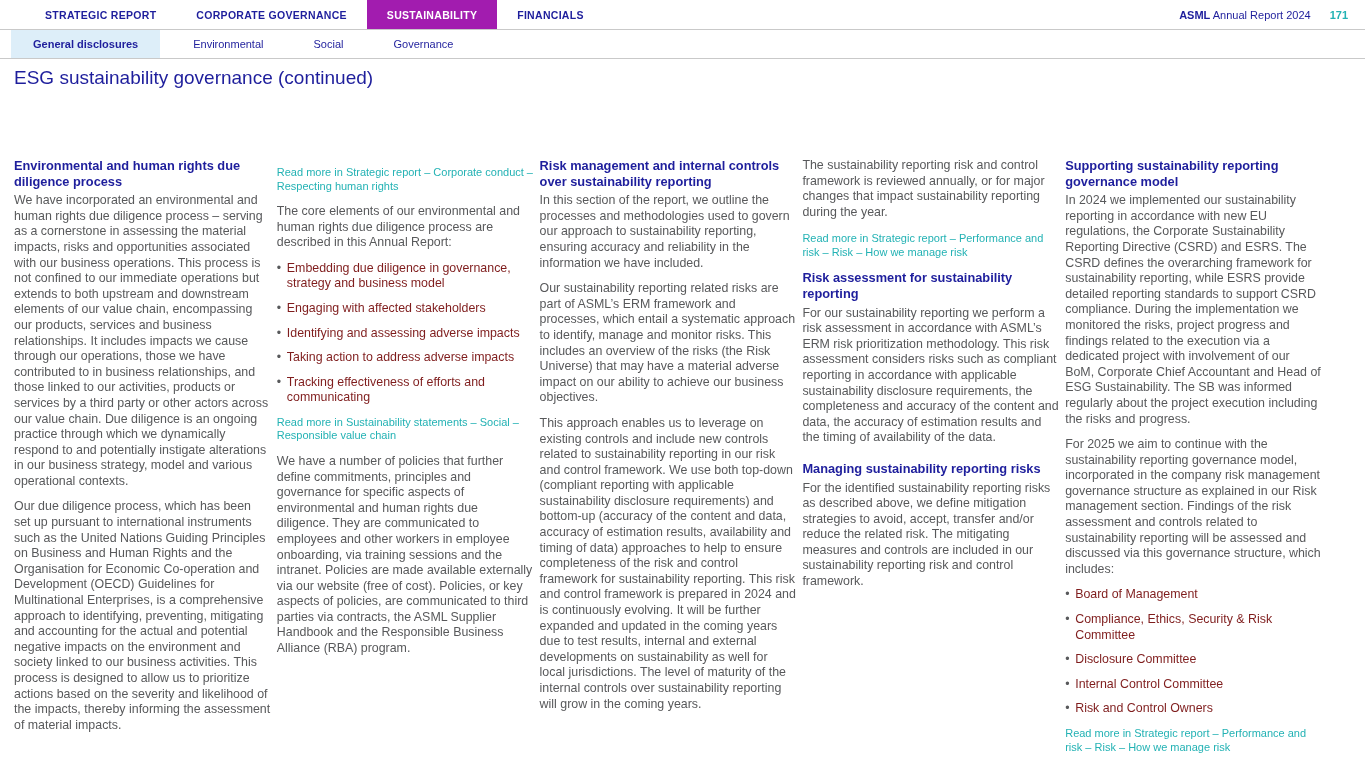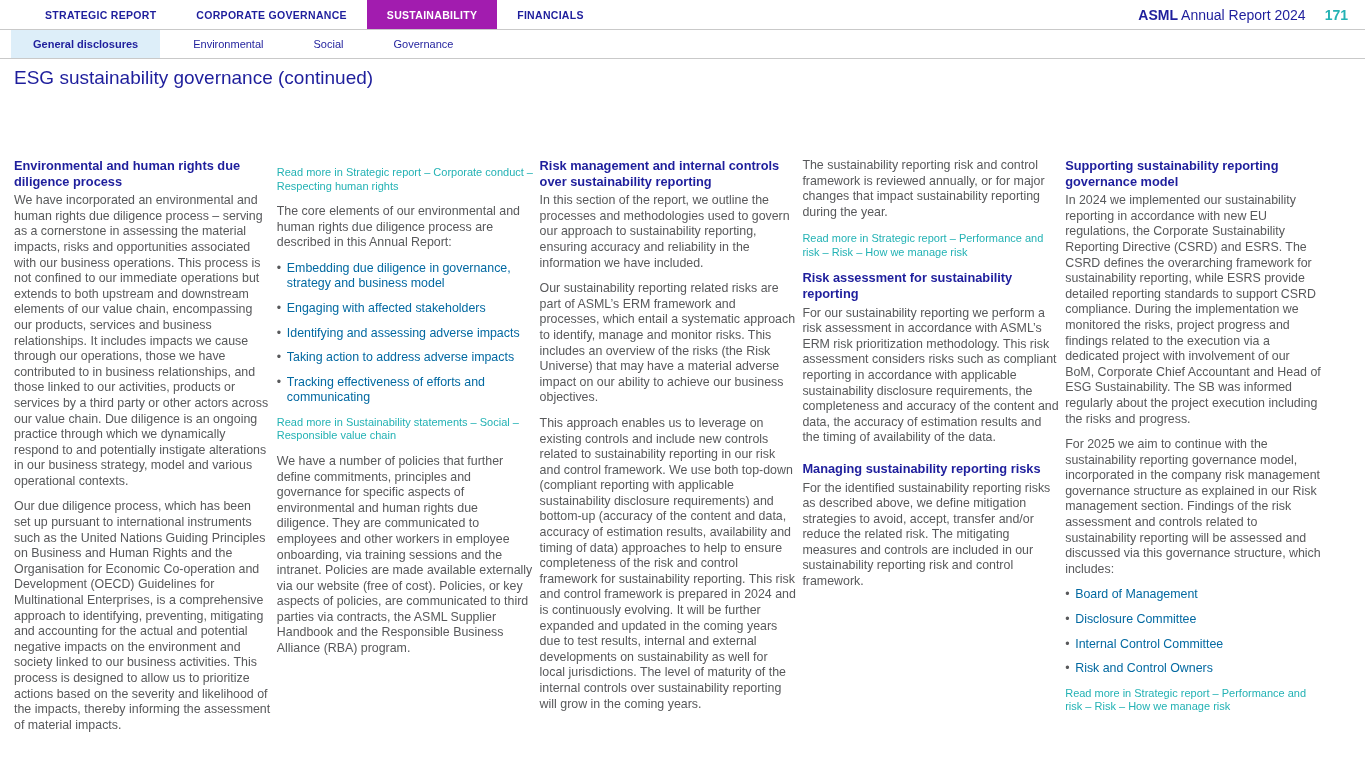--- a/index.html
+++ b/index.html
@@ -16,21 +16,21 @@
     border-bottom: 1px solid #c9c9c9; padding-left: 25px;
   }
   .nav-item {
     display: flex; align-items: center; padding: 0 20px;
     font-size: 10.5px; font-weight: bold; letter-spacing: 0.3px;
     color: #1e1e9c; cursor: pointer; white-space: nowrap;
   }
   .nav-item.active { background: #a21caf; color: #ffffff; }
   .topnav-right {
     margin-left: auto; display: flex; align-items: center;
-    padding-right: 17px; gap: 19px; font-size: 14px; color: #1e1e9c;
+    padding-right: 17px; gap: 19px; font-size: 11px; color: #1e1e9c;
     white-space: nowrap;
   }
   .brand b { font-weight: bold; }
   .pagenum { color: #23b2b4; font-weight: bold; }
   
   .subnav {
     display: flex; align-items: stretch; height: 29px;
     border-bottom: 1px solid #c9c9c9; padding-left: 11px; gap: 16px;
   }
   .subnav-item {
@@ -59,21 +59,21 @@
   .col .col-heading + p { margin-top: 0; }
   .col p + .col-heading, .col ul + .col-heading { margin-top: 15px; }
   .readmore {
     margin: 8px 0 11px 0; font-size: 11px; line-height: 13.5px;
     font-weight: normal; color: #23b2b4; cursor: pointer;
   }
   .col p + .readmore { margin-top: 12px; }
   .col ul { list-style: none; margin: 3px 0 10px 0; padding: 0; }
   .col li {
     position: relative; padding-left: 10px; margin-bottom: 9px;
-    font-size: 12.4px; line-height: 15.6px; color: #0369a1;
+    font-size: 12.4px; line-height: 15.6px; color: #7f1d1d;
   }
   .col li::before { content: "\2022"; position: absolute; left: 0; color: #58595b; }
 </style>
 </head>
 <body>
 
 <header class="topnav">
   <nav class="navwrap" style="display:flex;">
       <div class="nav-item">STRATEGIC REPORT</div>
       <div class="nav-item">CORPORATE GOVERNANCE</div>
@@ -127,19 +127,20 @@
       <p>For our sustainability reporting we perform a risk assessment in accordance with ASML’s ERM risk prioritization methodology. This risk assessment considers risks such as compliant reporting in accordance with applicable sustainability disclosure requirements, the completeness and accuracy of the content and data, the accuracy of estimation results and the timing of availability of the data.</p>
       <h3 class="col-heading">Managing sustainability reporting risks</h3>
       <p>For the identified sustainability reporting risks as described above, we define mitigation strategies to avoid, accept, transfer and/or reduce the related risk. The mitigating measures and controls are included in our sustainability reporting risk and control framework.</p>
     </div>
     <div class="col">
       <h3 class="col-heading">Supporting sustainability reporting governance model</h3>
       <p>In 2024 we implemented our sustainability reporting in accordance with new EU regulations, the Corporate Sustainability Reporting Directive (CSRD) and ESRS. The CSRD defines the overarching framework for sustainability reporting, while ESRS provide detailed reporting standards to support CSRD compliance. During the implementation we monitored the risks, project progress and findings related to the execution via a dedicated project with involvement of our BoM, Corporate Chief Accountant and Head of ESG Sustainability. The SB was informed regularly about the project execution including the risks and progress.</p>
       <p>For 2025 we aim to continue with the sustainability reporting governance model, incorporated in the company risk management governance structure as explained in our Risk management section. Findings of the risk assessment and controls related to sustainability reporting will be assessed and discussed via this governance structure, which includes:</p>
       <ul>
         <li>Board of Management</li>
+        <li>Compliance, Ethics, Security &amp; Risk Committee</li>
         <li>Disclosure Committee</li>
         <li>Internal Control Committee</li>
         <li>Risk and Control Owners</li>
       </ul>
       <div class="readmore">Read more in Strategic report – Performance and risk – Risk – How we manage risk</div>
     </div>
   </main>
 
 </body></html>

